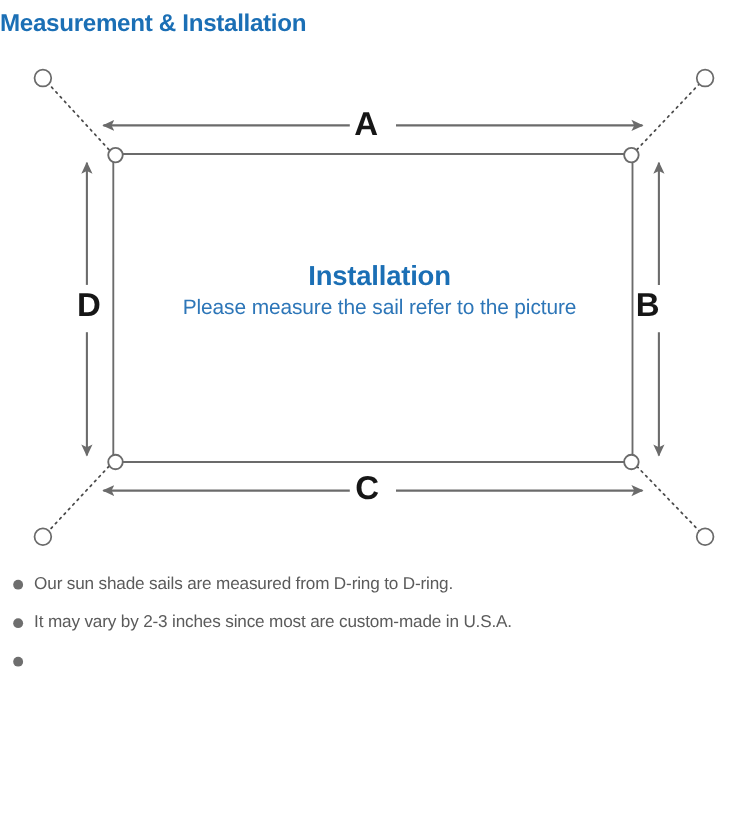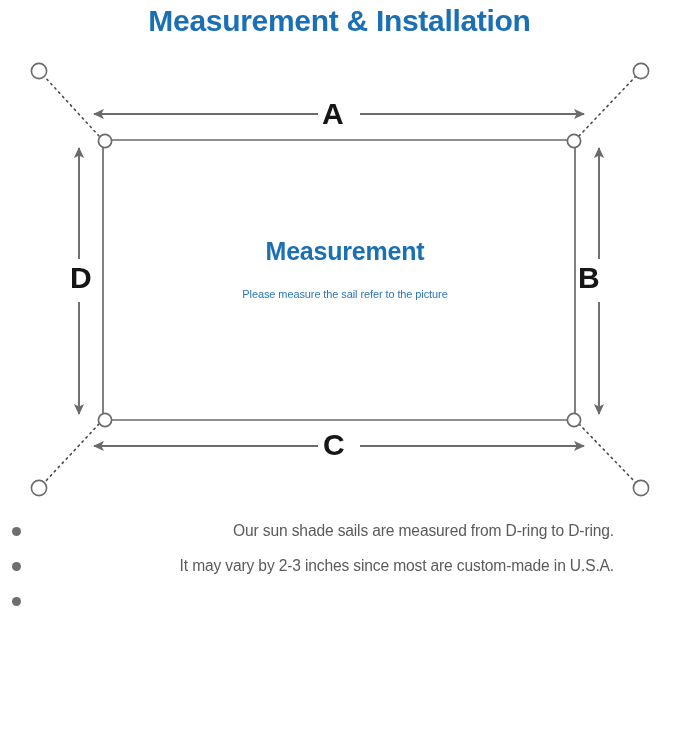--- a/index.html
+++ b/index.html
@@ -12,22 +12,22 @@
     height: 739px;
     position: relative;
     font-family: "Liberation Sans", sans-serif;
     overflow: hidden;
   }
   #page-title {
     position: absolute;
     left: 0;
     top: 0;
     width: 679px;
-    text-align: center;
-    font-size: 30px;
+    text-align: left;
+    font-size: 22px;
     font-weight: bold;
     color: #1b6fb5;
     letter-spacing: -0.3px;
     line-height: 38px;
     padding-top: 2px;
     white-space: nowrap;
   }
   #diagram {
     position: absolute;
     left: 0;
@@ -56,33 +56,32 @@
     text-align: center;
   }
   .center-title {
     font-size: 25px;
     font-weight: bold;
     color: #1b6fb5;
     line-height: 30px;
     letter-spacing: -0.2px;
   }
   .center-sub {
-    font-size: 11px;
+    font-size: 19px;
     color: #2d76b8;
     line-height: 22px;
-    margin-top: 17px;
+    margin-top: 3px;
     letter-spacing: -0.1px;
   }
 
   #notes {
     position: absolute;
     left: 0;
     top: 520px;
     width: 620px;
-    text-align: right;
   }
   .note-item {
     position: relative;
     padding-left: 31px;
     padding-right: 6px;
     margin-bottom: 14px;
     color: #5b5b5b;
     font-size: 15.6px;
     line-height: 21px;
     letter-spacing: -0.15px;
@@ -143,21 +142,21 @@
     <line x1="599" y1="215" x2="599" y2="104" stroke="#6b6b6b" stroke-width="1.9" marker-end="url(#arrowEnd)"></line>
     <line x1="599" y1="258" x2="599" y2="370" stroke="#6b6b6b" stroke-width="1.9" marker-end="url(#arrowEnd)"></line>
   </svg>
 
   <div class="dim-letter" id="letter-a">A</div>
   <div class="dim-letter" id="letter-b">B</div>
   <div class="dim-letter" id="letter-c">C</div>
   <div class="dim-letter" id="letter-d">D</div>
 
   <div class="center-block">
-    <div class="center-title">Measurement</div>
+    <div class="center-title">Installation</div>
     <div class="center-sub">Please measure the sail refer to the picture</div>
   </div>
 </div>
 
 <div id="notes">
   <div class="note-item">
     <span class="note-bullet"></span>
     <span>Our sun shade sails are measured from D-ring to D-ring.</span>
   </div>
   <div class="note-item">

